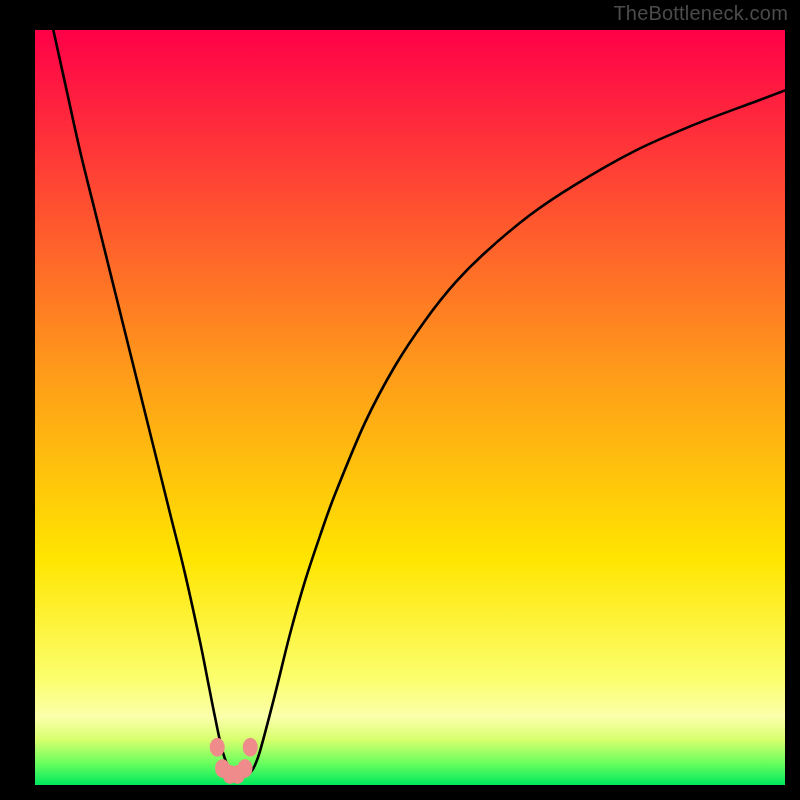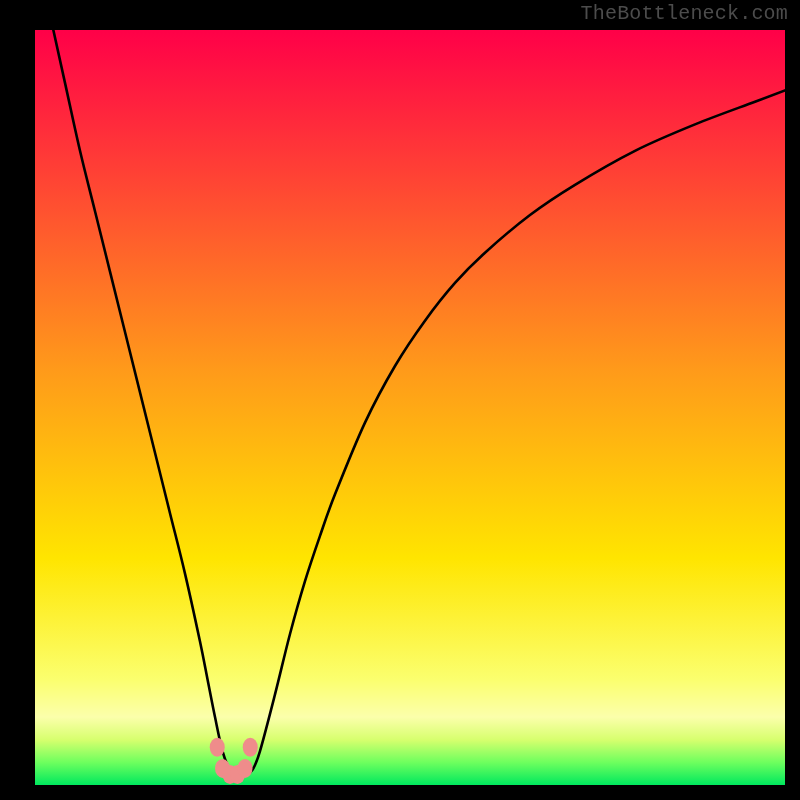--- a/index.html
+++ b/index.html
@@ -9,21 +9,20 @@
     height: 800px;
     background: #000;
     overflow: hidden;
     font-family: Arial, Helvetica, sans-serif;
   }
   .frame {
     position: absolute;
     left: 0; top: 0;
     width: 800px; height: 800px;
     background: #000;
-    font-family: Liberation Mono, monospace;
   }
   .watermark {
     position: absolute;
     top: 2px;
     right: 12px;
     color: #4c4c4c;
     font-size: 20px;
     font-weight: 400;
     letter-spacing: 0.2px;
     z-index: 20;

